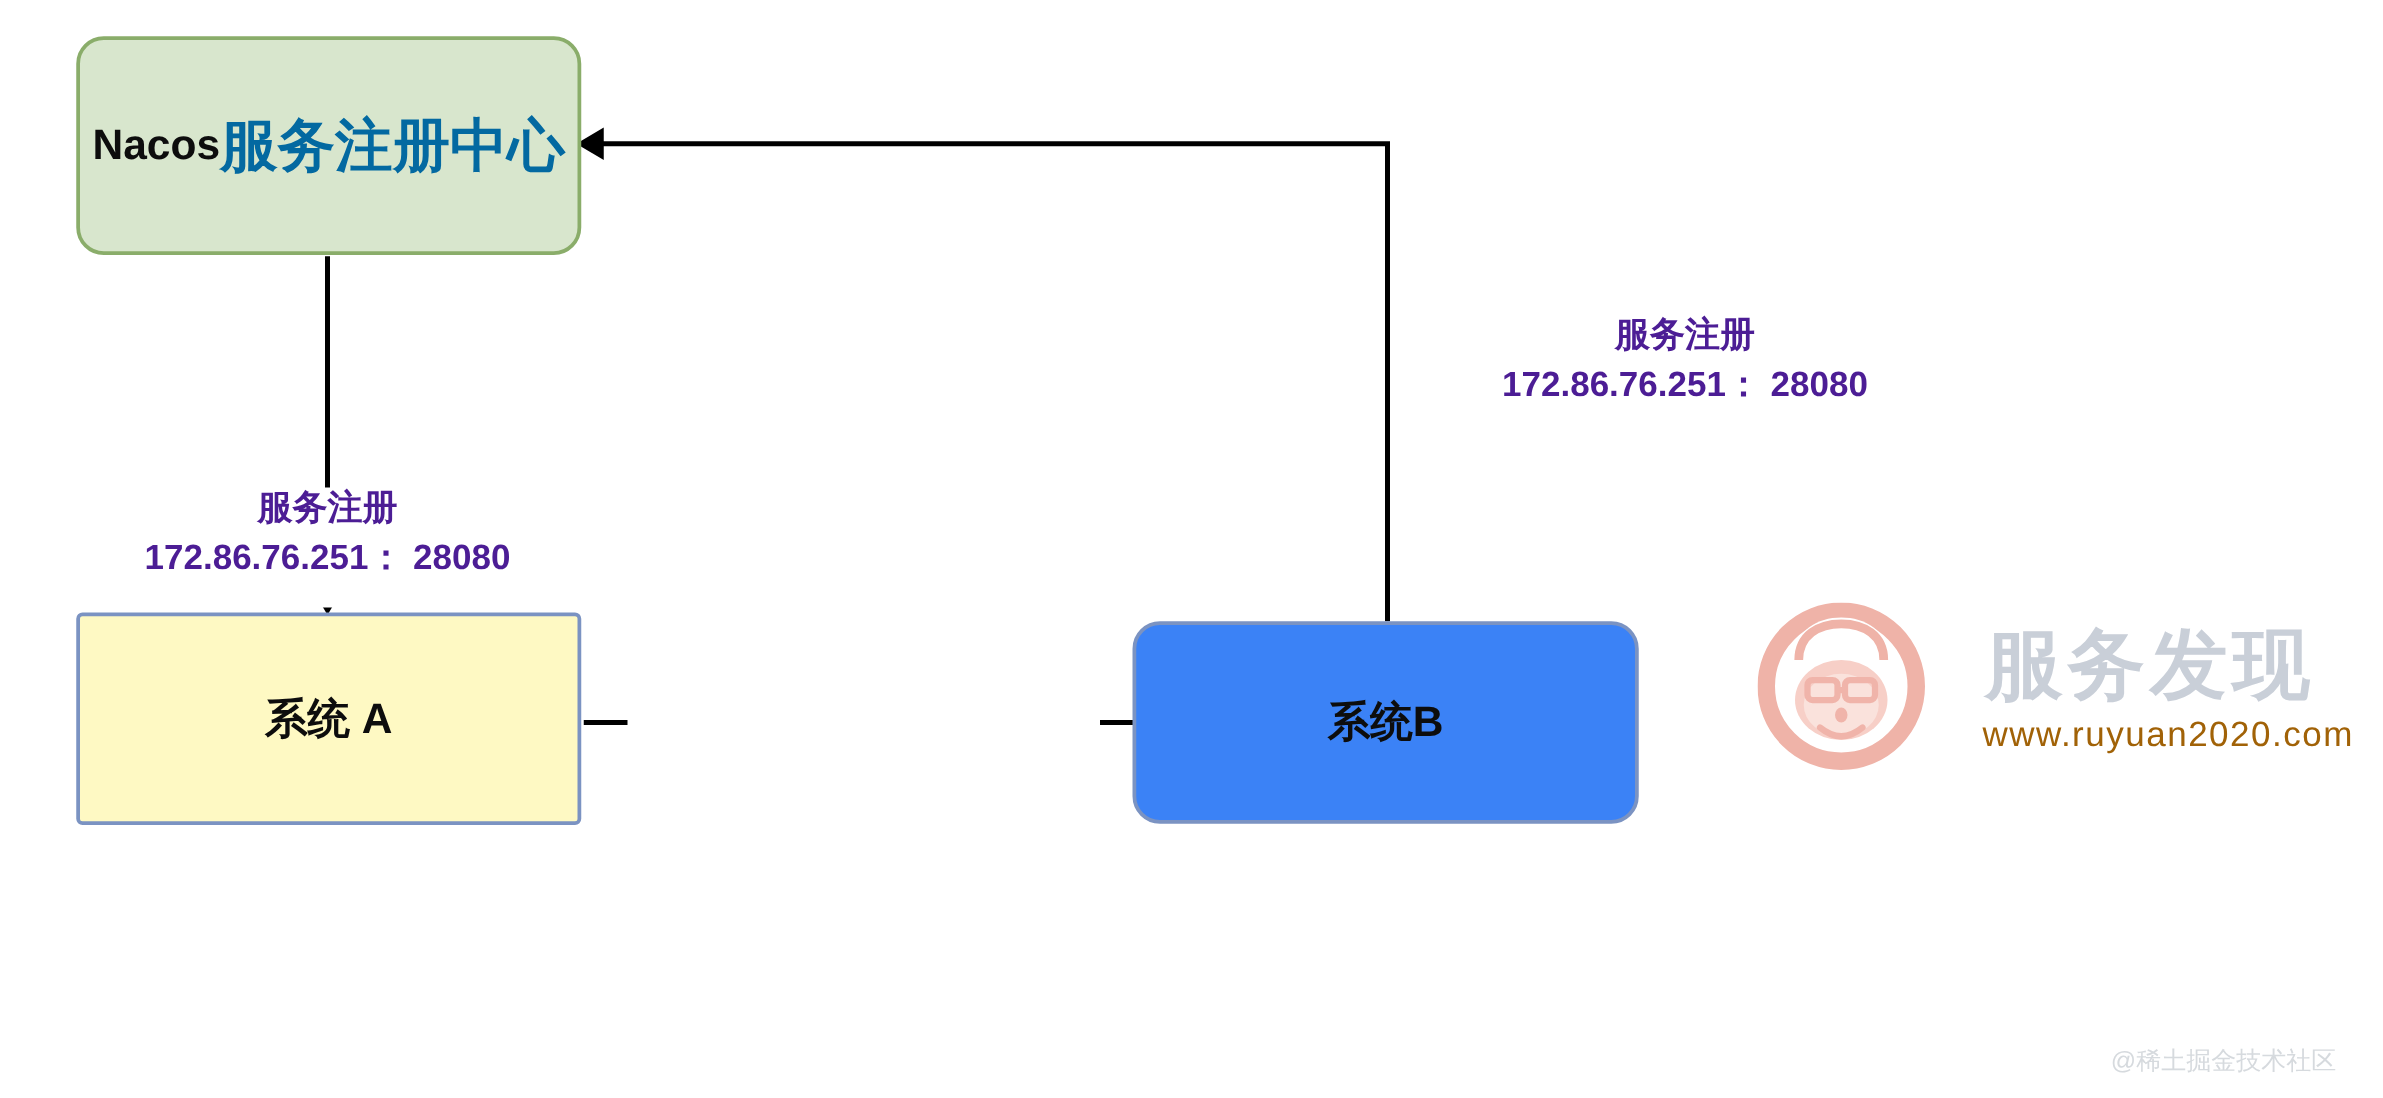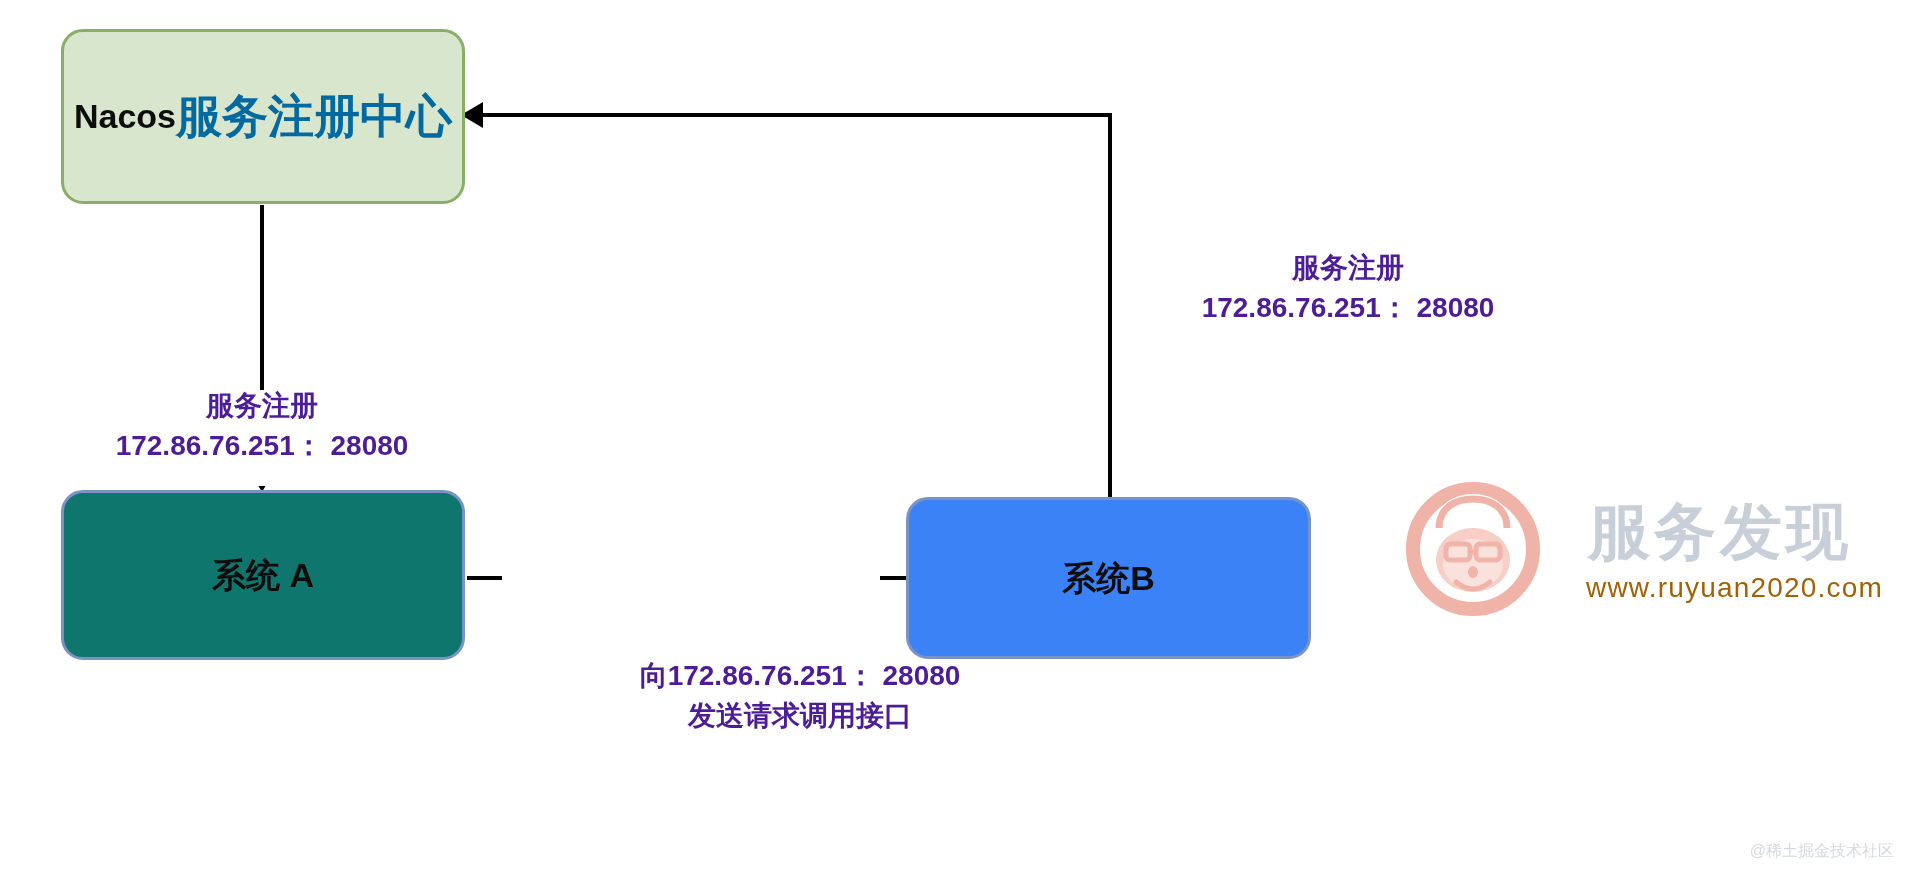--- a/index.html
+++ b/index.html
@@ -49,23 +49,23 @@
     left: 1586px;
     top: 572px;
     font-size: 28px;
     font-weight: 400;
     letter-spacing: 1.2px;
     color: #a16207;
     white-space: nowrap;
   }
   .credit {
     position: absolute;
-    right: 12px;
+    right: 37px;
     bottom: 16px;
-    font-size: 16px;
+    font-size: 20px;
     color: #d6dade;
     white-space: nowrap;
     z-index: 6;
     margin-left: 36px;
   }
 
   
   .node {
     position: absolute;
     box-sizing: border-box;
@@ -82,23 +82,23 @@
     height: 175px;
     background: #d8e6cd;
     border: 3px solid #8aad6a;
     border-radius: 22px;
   }
   .node-sys-a {
     left: 61px;
     top: 490px;
     width: 404px;
     height: 170px;
-    background: #0f766e;
+    background: #fef9c3;
     border: 3px solid #7b93c2;
-    border-radius: 22px;
+    border-radius: 5px;
   }
   .node-sys-b {
     left: 906px;
     top: 497px;
     width: 405px;
     height: 162px;
     background: #3b82f6;
     border: 3px solid #7b93c2;
     border-radius: 22px;
   }
@@ -229,20 +229,16 @@
   <div class="edge-label lbl-discover">
     <span class="line1">服务注册</span>
     <span class="line2">172.86.76.251： 28080</span>
   </div>
 
   <div class="edge-label lbl-register">
     <span class="line1">服务注册</span>
     <span class="line2">172.86.76.251： 28080</span>
   </div>
 
-  <div class="edge-label lbl-invoke">
-    <span class="line1">向172.86.76.251： 28080</span>
-    <span class="line2">发送请求调用接口</span>
-  </div>
 
   <div class="credit">@稀土掘金技术社区</div>
 
 </div>
 
 </body></html>

